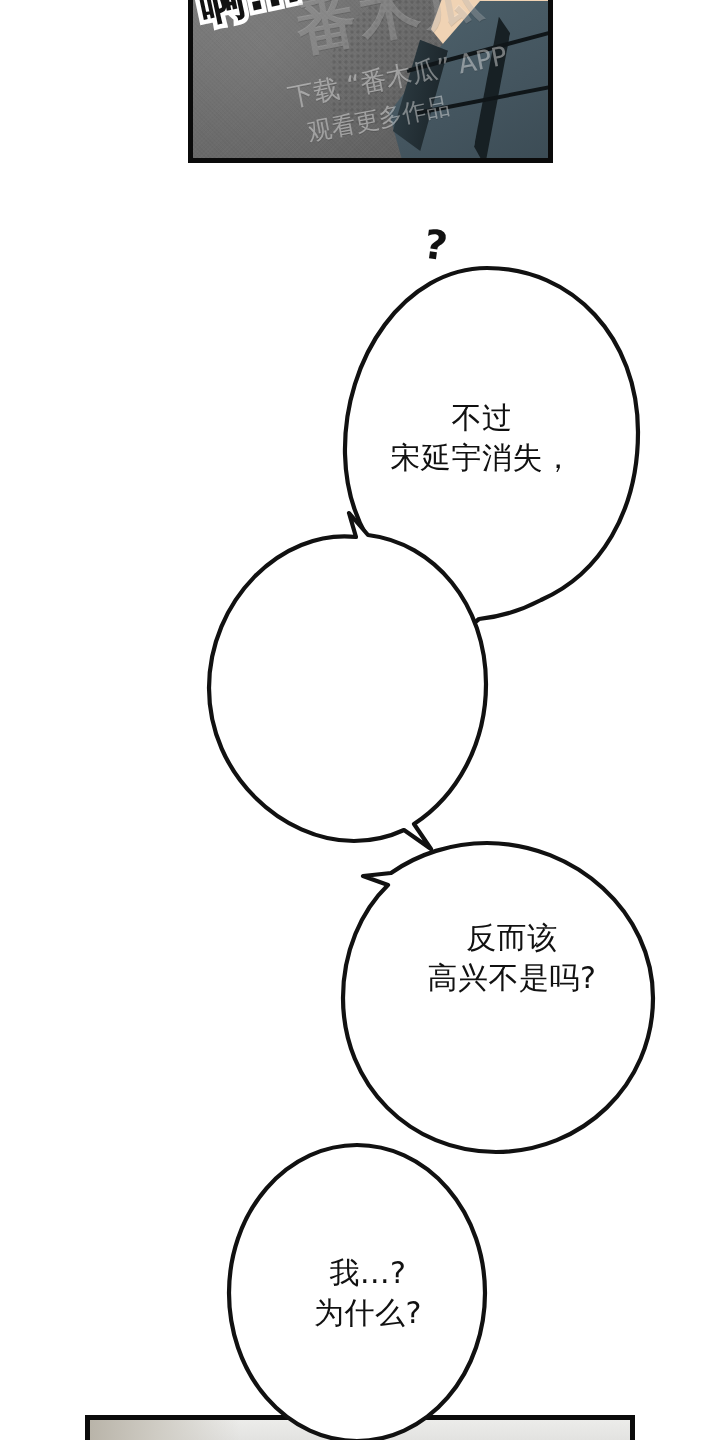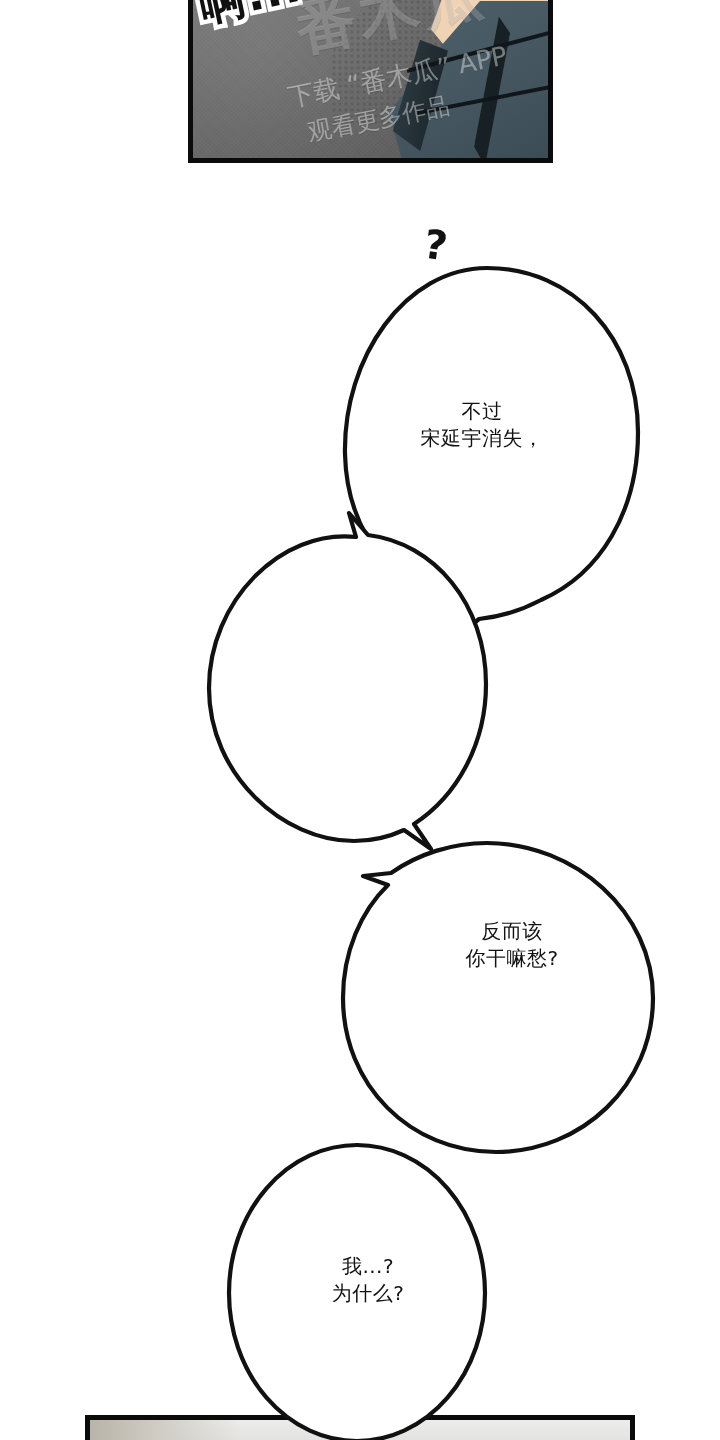--- a/index.html
+++ b/index.html
@@ -131,21 +131,21 @@
     position: absolute;
     left: 0; top: 0;
     width: 720px; height: 1440px;
     pointer-events: none;
   }
   .bubble-layer svg { display: block; }
 
   .btext {
     position: absolute;
     color: #111111;
-    font-size: 20px;
+    font-size: 30px;
     line-height: 1.34;
     text-align: center;
     font-weight: 500;
     white-space: pre;
     letter-spacing: .5px;
     font-family: "DejaVu Sans", "Liberation Sans", sans-serif;
   }
 
   #bubble1-text { left: 352px; top: 398px; width: 260px; }
   #bubble2-text { left: 240px; top: 663px; width: 260px; }
@@ -261,17 +261,17 @@
 
       <ellipse cx="357" cy="1293" rx="128" ry="148" fill="#ffffff" stroke="#111111" stroke-width="4.2"></ellipse>
     </svg>
   </div>
 
   <div class="qmark">?</div>
 
   <div class="btext" id="bubble1-text">不过
 宋延宇消失，</div>
   <div class="btext" id="bubble3-text">反而该
-你干嘛愁?</div>
+高兴不是吗?</div>
   <div class="btext" id="bubble4-text">我...?
 为什么?</div>
 
 </div>
 
 </body></html>

